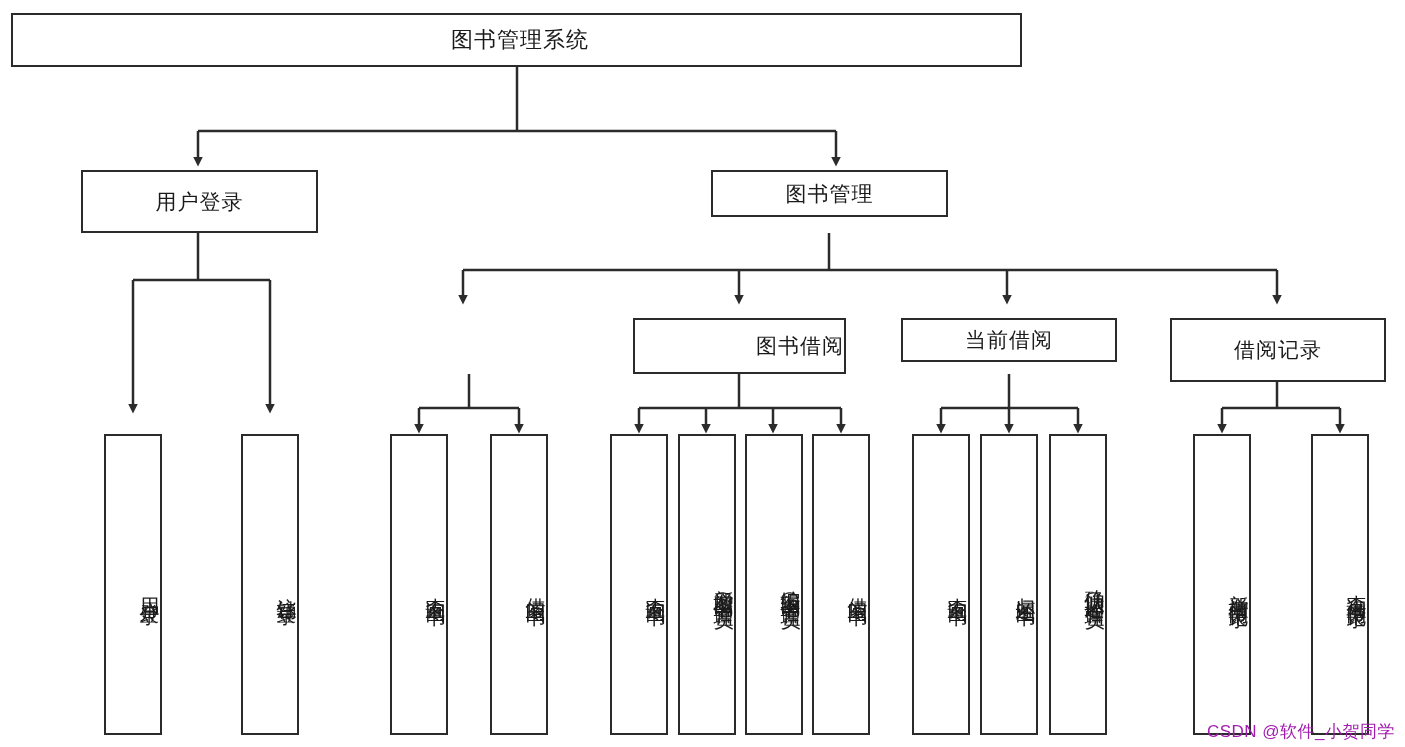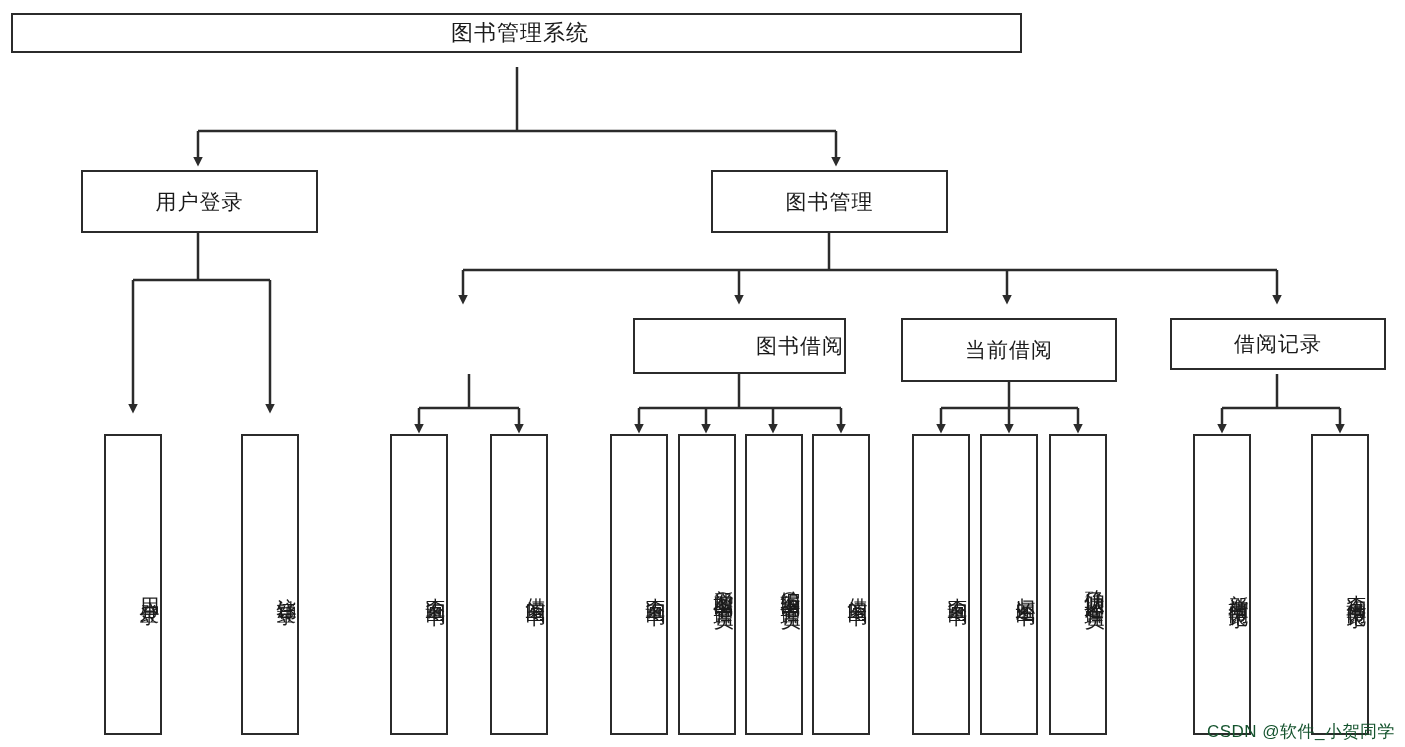--- a/index.html
+++ b/index.html
@@ -56,21 +56,21 @@
   .node.v .vlabel {
     writing-mode: vertical-rl;
     text-orientation: upright;
     display: block;
   }
   .watermark {
     position: absolute;
     right: 10px;
     bottom: 4px;
     font-size: 17px;
-    color: #14532d;
+    color: #a21caf;
     white-space: nowrap;
     letter-spacing: 0.5px;
   }
 </style>
 </head>
 <body>
 
 <div id="canvas">
 
   <svg class="wires" viewBox="0 0 1405 747">
@@ -116,38 +116,38 @@
       <path d="M1009,408 L1009,425" marker-end="url(#arrow)"></path>
       <path d="M1078,408 L1078,425" marker-end="url(#arrow)"></path>
 
       <path d="M1277,374 L1277,408"></path>
       <path d="M1222,408 L1340,408"></path>
       <path d="M1222,408 L1222,425" marker-end="url(#arrow)"></path>
       <path d="M1340,408 L1340,425" marker-end="url(#arrow)"></path>
     </g>
   </svg>
 
-  <div class="node h root" style="left:11px; top:13px; width:1011px; height:40px;padding-left:7px;">
+  <div class="node h root" style="left:11px; top:13px; width:1011px; height:54px;padding-left:7px;">
     <span>图书管理系统</span>
   </div>
 
   <div class="node h" style="left:81px; top:170px; width:237px; height:63px;">
     <span>用户登录</span>
   </div>
-  <div class="node h" style="left:711px; top:170px; width:237px; height:63px;">
+  <div class="node h" style="left:711px; top:170px; width:237px; height:47px;">
     <span>图书管理</span>
   </div>
 
   <div class="node h" style="left:633px; top:318px; width:213px; height:56px;justify-content:flex-end;">
     <span>图书借阅</span>
   </div>
-  <div class="node h" style="left:901px; top:318px; width:216px; height:64px;align-items:center;">
+  <div class="node h" style="left:901px; top:318px; width:216px; height:44px;align-items:center;">
     <span>当前借阅</span>
   </div>
-  <div class="node h" style="left:1170px; top:318px; width:216px; height:52px;">
+  <div class="node h" style="left:1170px; top:318px; width:216px; height:64px;">
     <span>借阅记录</span>
   </div>
 
   <div class="node v" style="left:104px; top:434px; width:58px; height:301px;">
     <span class="vlabel">用户登录</span>
   </div>
   <div class="node v" style="left:241px; top:434px; width:58px; height:301px;">
     <span class="vlabel">注销登录</span>
   </div>
 

